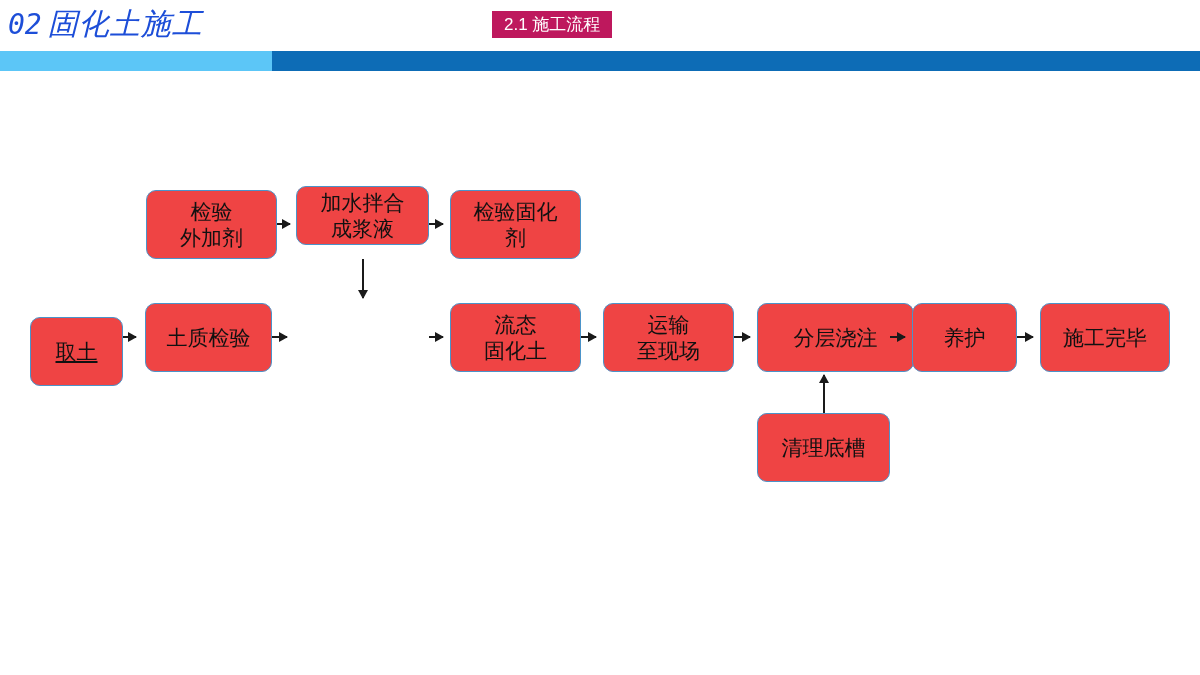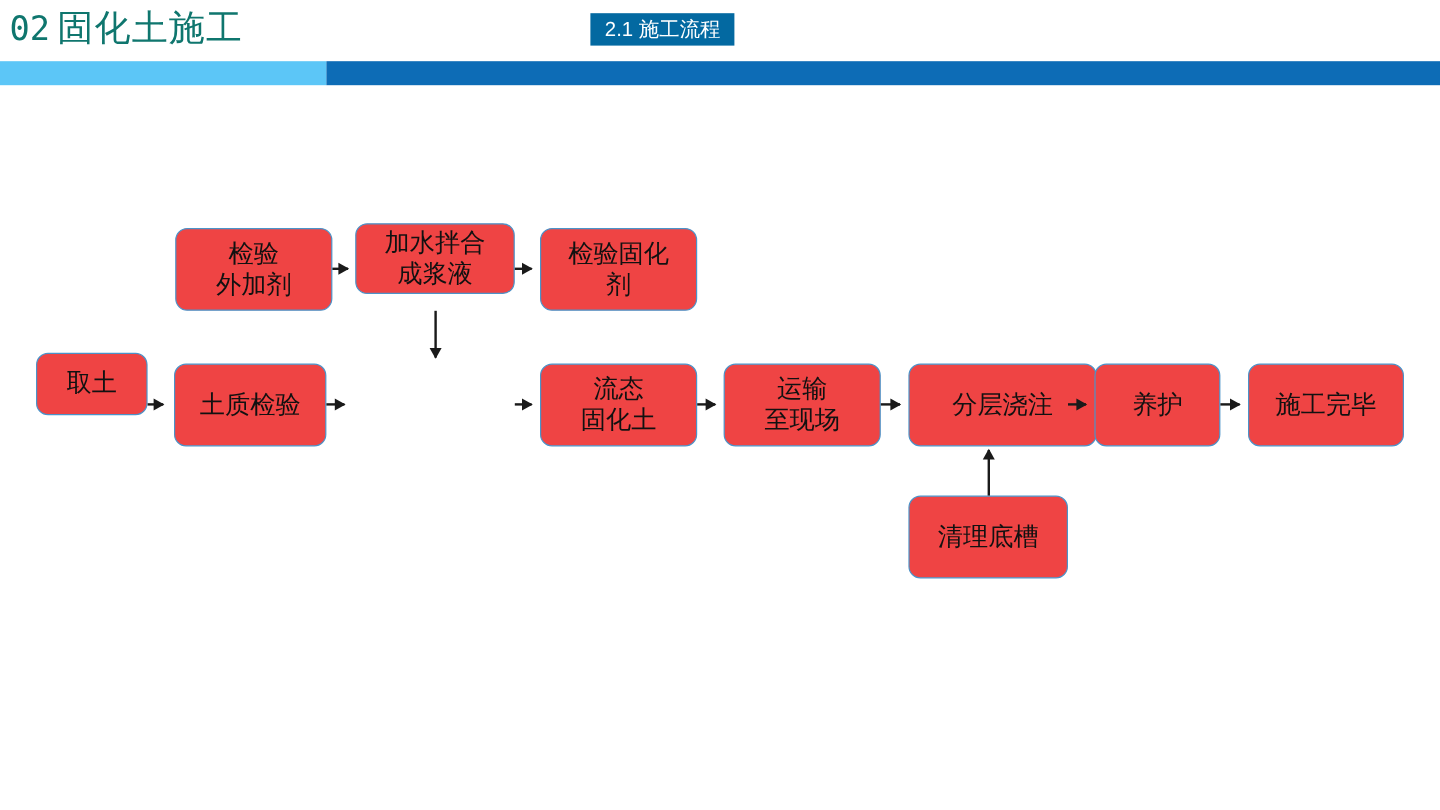--- a/index.html
+++ b/index.html
@@ -21,37 +21,38 @@
     left: 0; top: 0;
     width: 1200px;
     height: 72px;
   }
   .header-title {
     position: absolute;
     left: 8px;
     top: 4px;
     font-size: 30px;
     line-height: 40px;
-    color: #0f766e;
+    color: #1d4ed8;
     white-space: nowrap;
     letter-spacing: 1px;
+    font-style: italic;
   }
   .header-title .num {
     font-family: "DejaVu Sans Mono", "Liberation Mono", monospace;
     font-size: 28px;
     letter-spacing: 0px;
     padding-right: 6px;
   }
   .section-badge {
     position: absolute;
     left: 492px;
     top: 11px;
     height: 27px;
     padding: 0 12px;
-    background: #0369a1;
+    background: #be185d;
     color: #ffffff;
     font-size: 17px;
     line-height: 27px;
     white-space: nowrap;
     text-align: center;
   }
   .bar-light {
     position: absolute;
     left: 0;
     top: 51px;
@@ -160,21 +161,21 @@
   <div class="node" style="left:296px; top:186px; width:133px; height:59px;">加水拌合
 成浆液</div>
   <div class="node" style="left:450px; top:190px; width:131px; height:69px;">检验固化
 剂</div>
 
   <div class="arrow-h" style="left:277px; top:223px; width:13px;"></div>
   <div class="arrow-h" style="left:429px; top:223px; width:14px;"></div>
 
   <div class="arrow-v-down" style="left:362px; top:259px; height:39px;"></div>
 
-  <div class="node" style="left:30px; top:294px; width:93px; height:52px;">取土</div>
+  <div class="node" style="left:30px; top:317px; width:93px; height:69px;text-decoration:underline;">取土</div>
   <div class="node" style="left:145px; top:303px; width:127px; height:69px;">土质检验</div>
   <div class="node" style="left:450px; top:303px; width:131px; height:69px;">流态
 固化土</div>
   <div class="node" style="left:603px; top:303px; width:131px; height:69px;">运输
 至现场</div>
   <div class="node" style="left:757px; top:303px; width:157px; height:69px;">分层浇注</div>
   <div class="node" style="left:912px; top:303px; width:105px; height:69px;">养护</div>
   <div class="node" style="left:1040px; top:303px; width:130px; height:69px;text-align:center;">施工完毕</div>
 
   <div class="arrow-h" style="left:123px; top:336px; width:13px;"></div>

